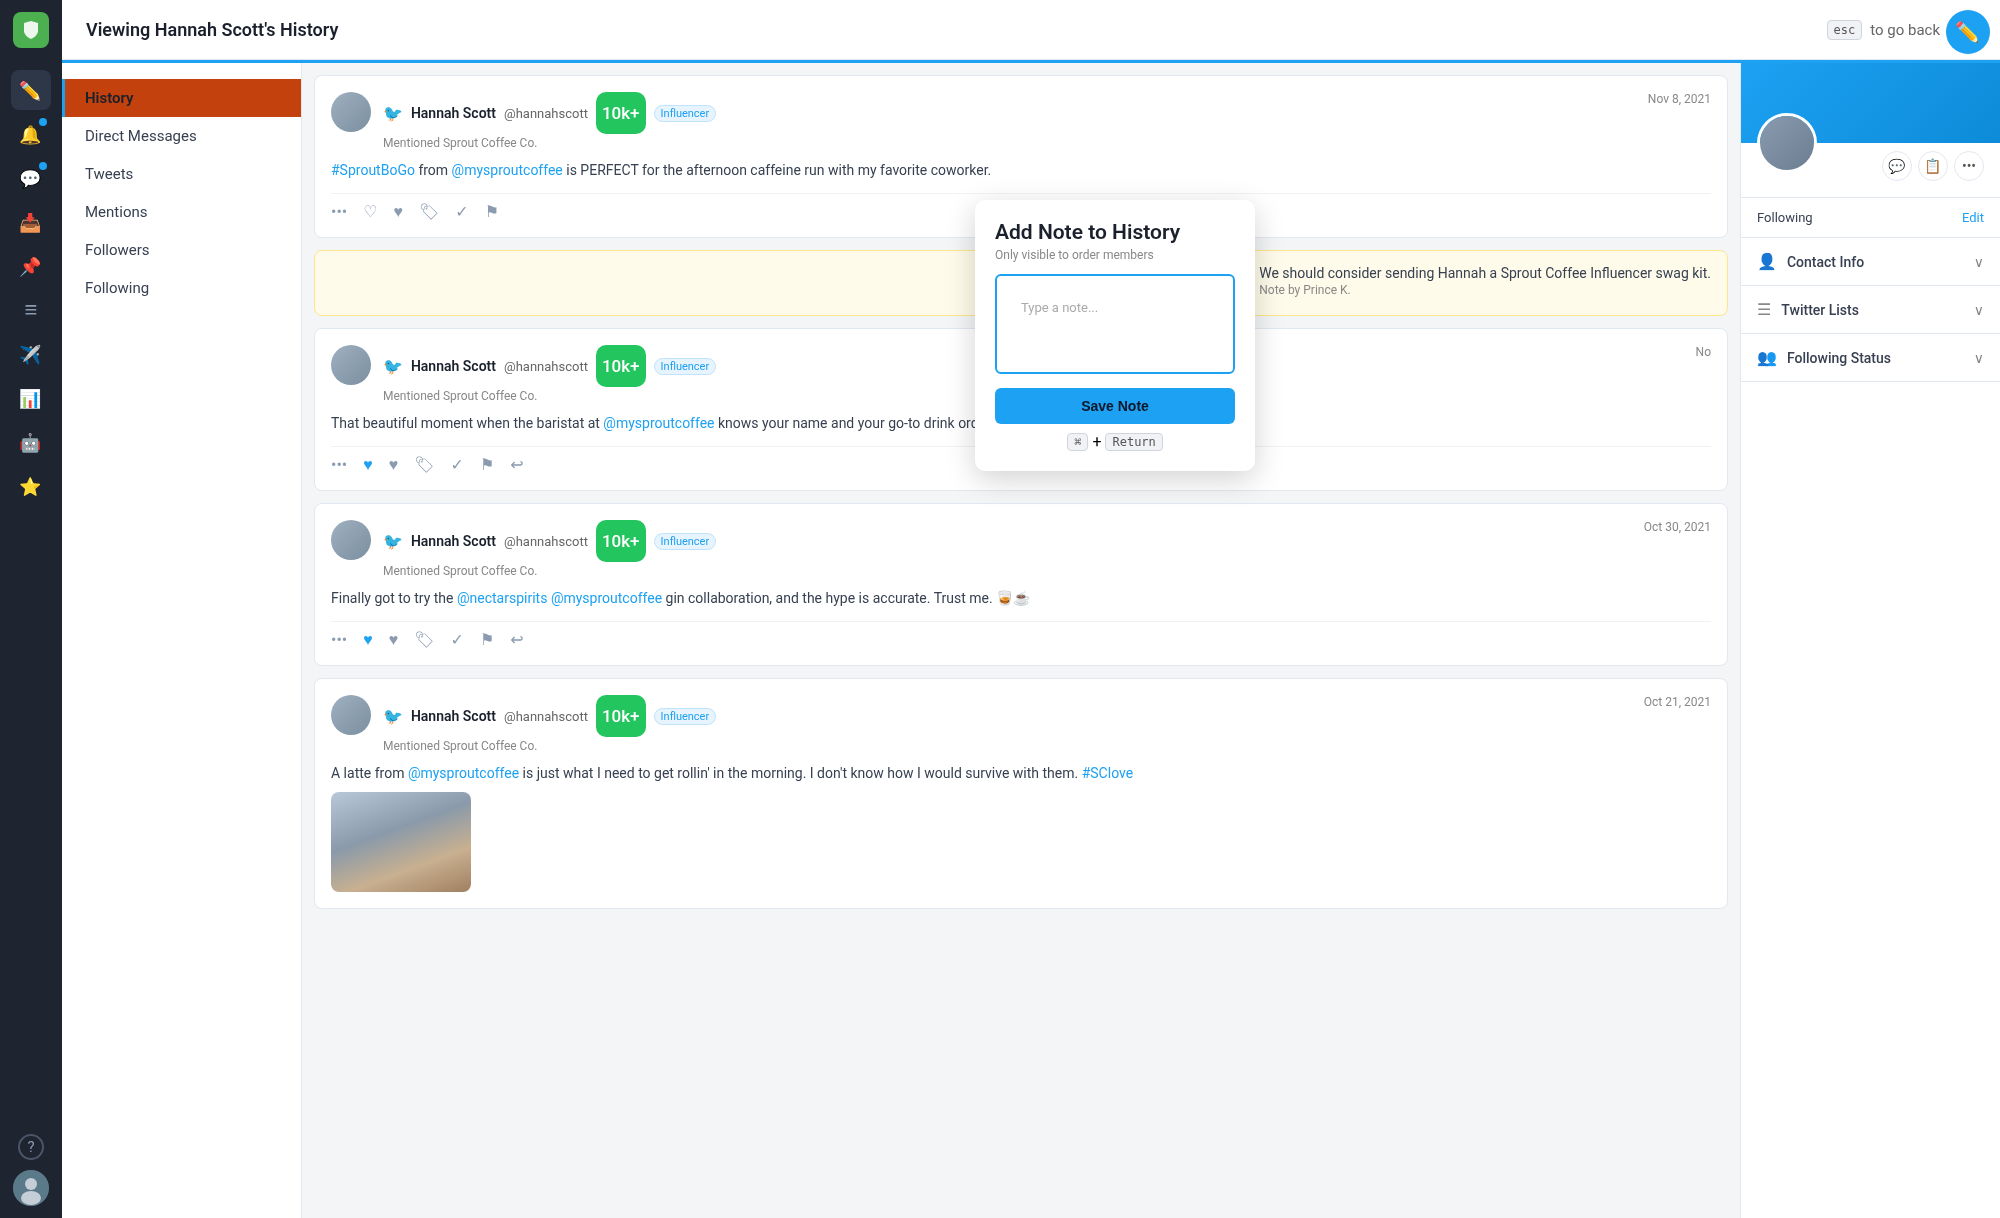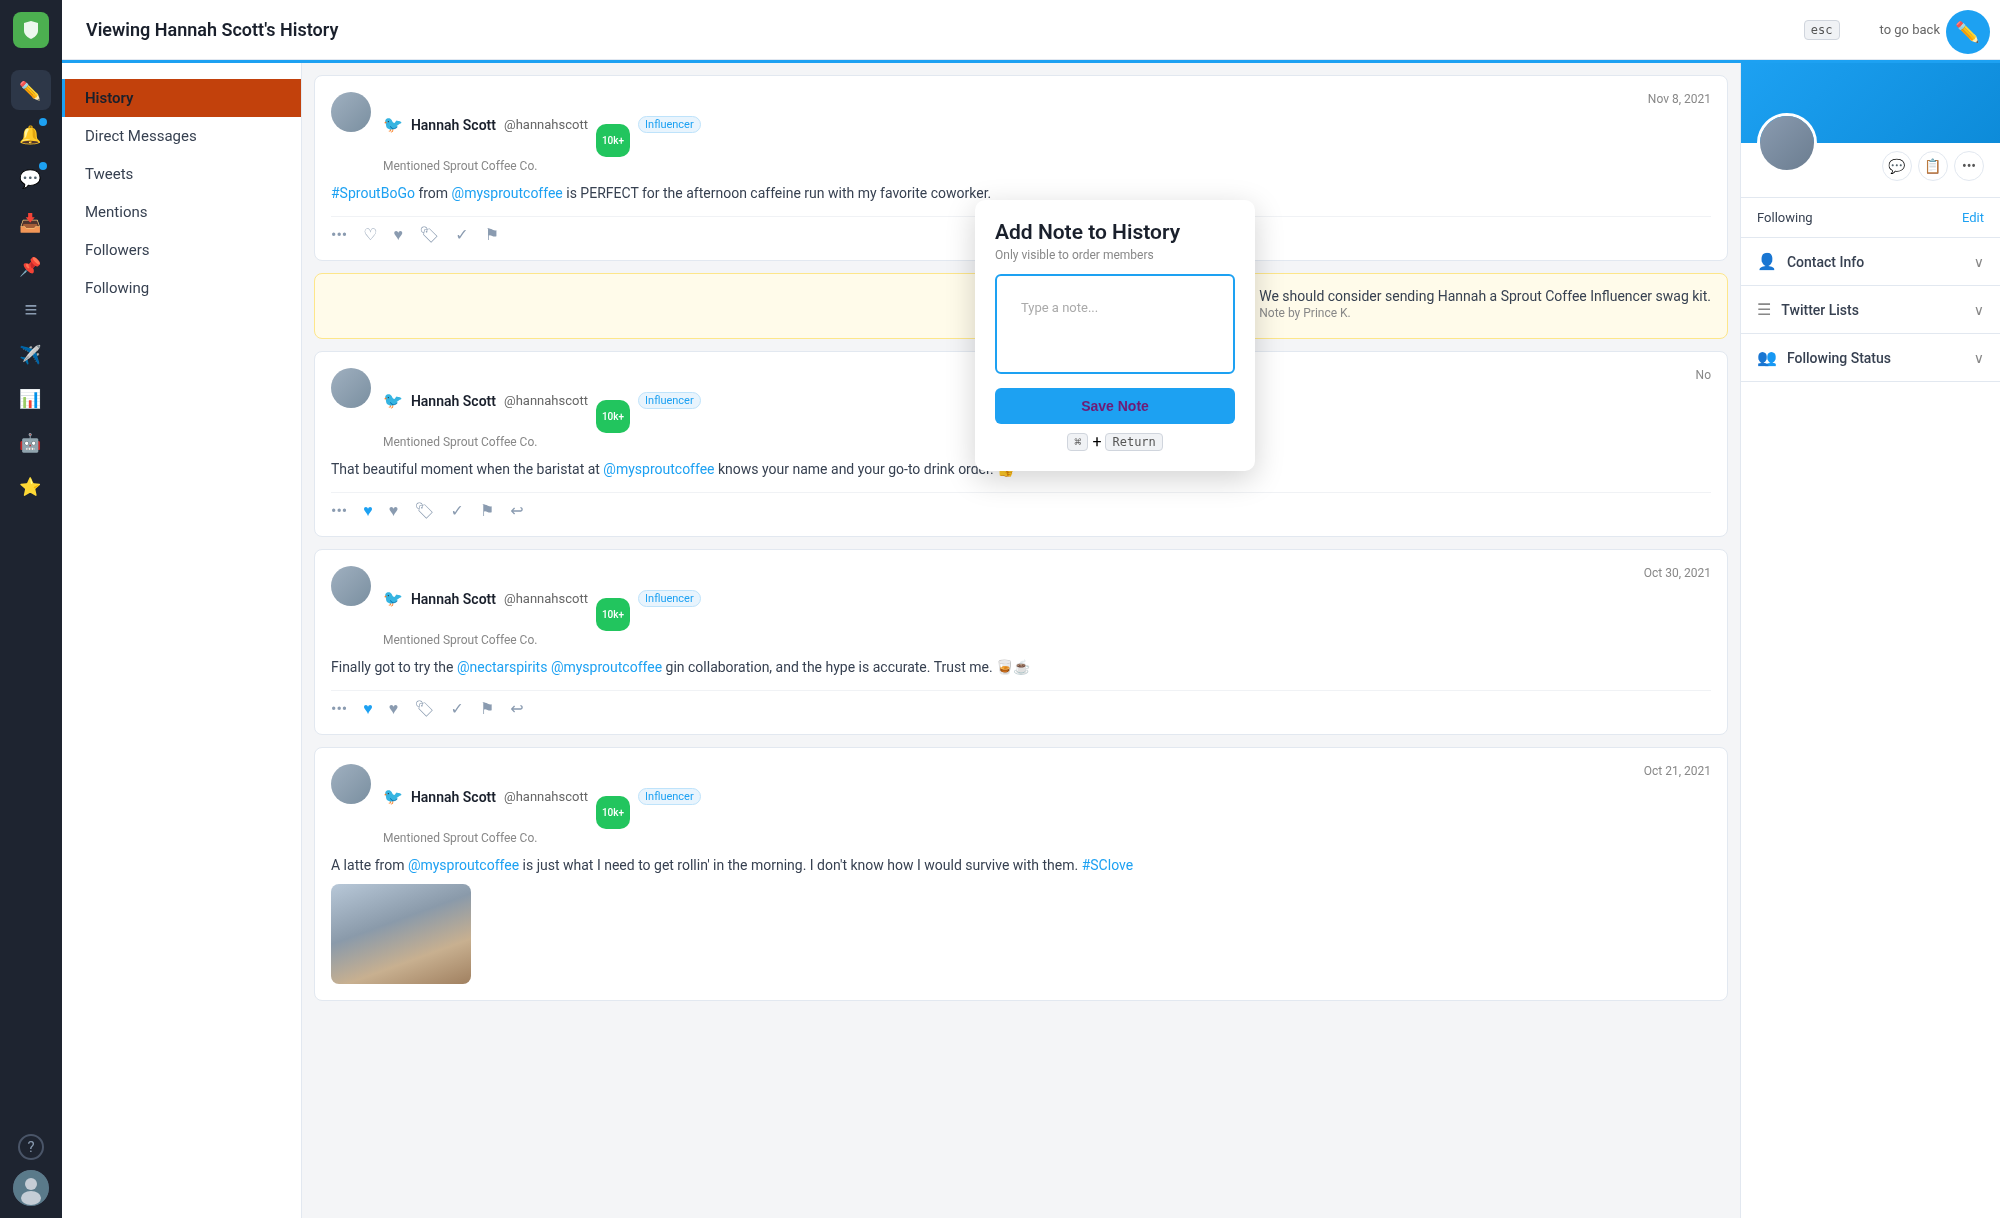--- a/index.html
+++ b/index.html
@@ -84,23 +84,22 @@
     .esc-badge {
       background: #f0f2f5;
       border: 1px solid #d0d5dd;
       border-radius: 4px;
       padding: 2px 6px;
       font-size: 12px;
       color: #555;
       font-family: monospace;
     }
     .go-back-text {
-      font-size: 13px;
+      font-size: 15px;
       color: #666;
-      margin-left: 32px;
     }
     .close-btn {
       width: 28px; height: 28px;
       display: flex; align-items: center; justify-content: center;
       cursor: pointer;
       color: #666;
       font-size: 20px;
       border-radius: 4px;
     }
 
@@ -183,25 +182,24 @@
     .tweet-icon { color: #1da1f2; font-size: 16px; }
     .tweet-name {
       font-weight: 600;
       font-size: 14px;
       color: #1a202c;
     }
     .tweet-handle { font-size: 13px; color: #666; }
     .badge-10k {
       background: #22c55e;
       color: #fff;
-      font-size: 10px;
+      font-size: 17px;
       padding: 11px 6px;
       border-radius: 10px;
       font-weight: 500;
-      margin-top: 32px;
     }
     .badge-influencer {
       background: #e8f4fd;
       color: #1da1f2;
       font-size: 11px;
       padding: 1px 6px;
       border-radius: 10px;
       border: 1px solid #bee3fb;
     }
     .tweet-subtitle { font-size: 12px; color: #888; margin-top: 2px; }
@@ -365,21 +363,21 @@
       font-size: 13px;
       color: #374151;
       resize: none;
       outline: none;
       font-family: inherit;
     }
     .popup-textarea::placeholder { color: #aaa; }
     .save-note-btn {
       width: 100%;
       background: #1da1f2;
-      color: #701a75;
+      color: #0f172a;
       border: none;
       border-radius: 6px;
       padding: 10px;
       font-size: 14px;
       font-weight: 600;
       cursor: pointer;
       margin-top: 10px;
     }
     .popup-shortcut {
       display: flex;

